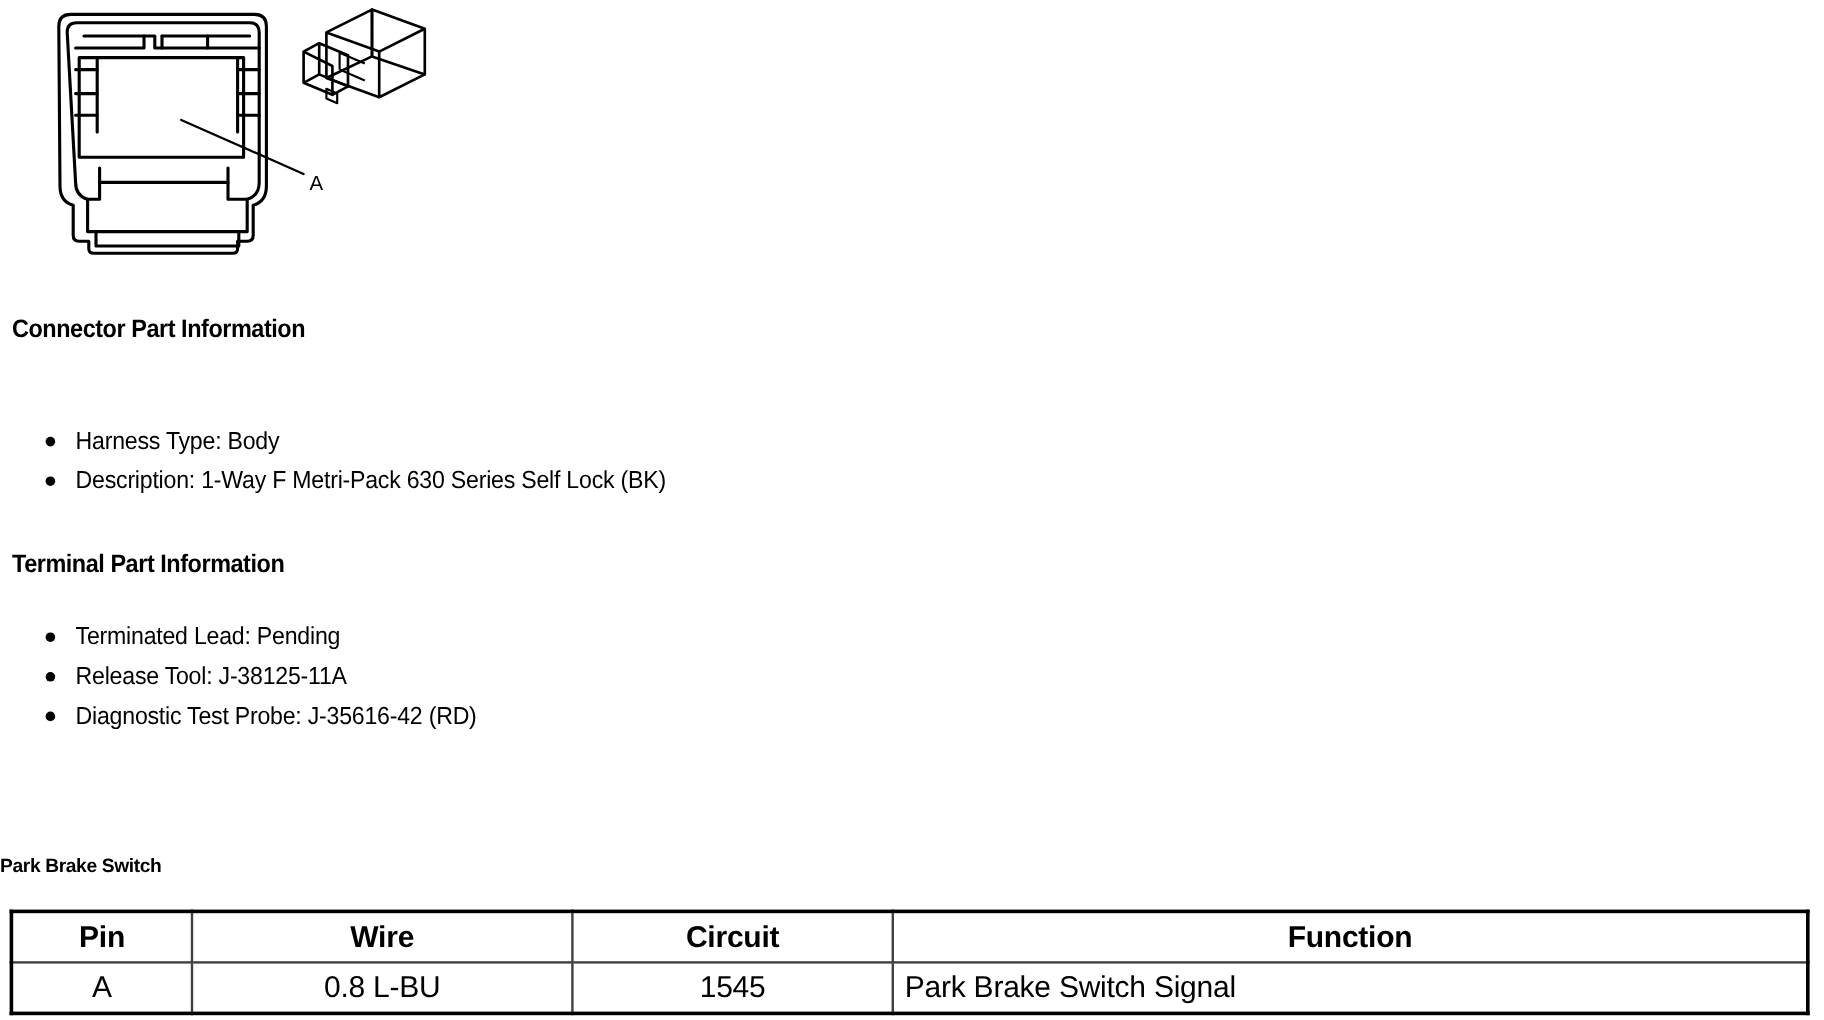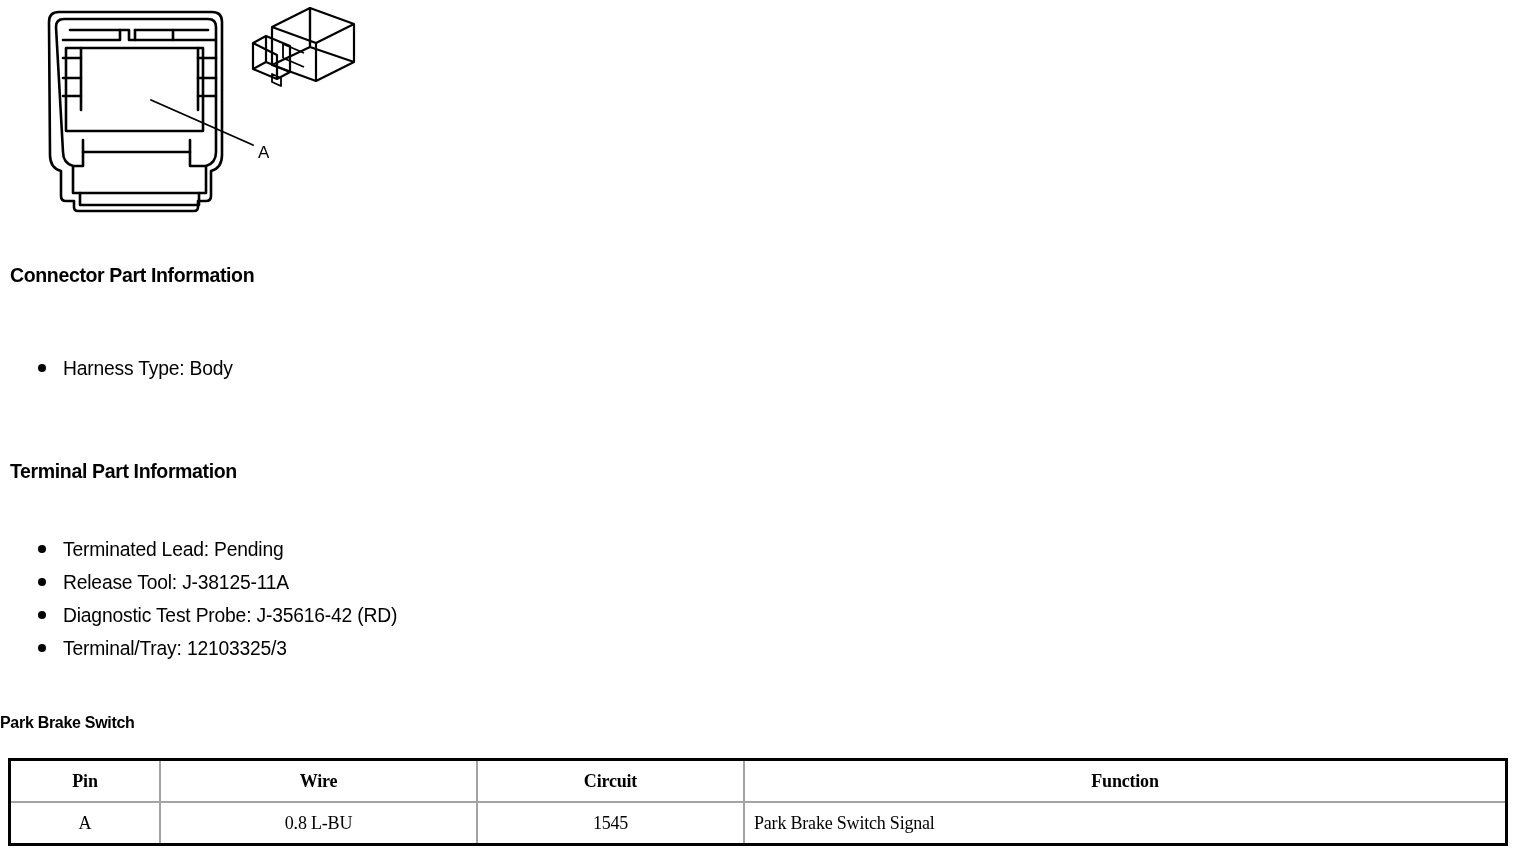--- a/index.html
+++ b/index.html
@@ -41,21 +41,21 @@
 
   
   .bullet-list {
     position: absolute;
     left: 0;
     margin: 0;
     padding: 0;
     list-style: none;
   }
   #connector-part-list { top: 308px; margin-top: 43px; }
-  #terminal-part-list  { top: 532px; }
+  #terminal-part-list  { top: 514px; }
 
   .bullet-list li {
     position: relative;
     height: 33px;
     line-height: 33px;
     padding-left: 63px;
     font-size: 20.5px;
     letter-spacing: -0.2px;
     white-space: nowrap;
   }
@@ -89,27 +89,26 @@
 
   #pinout-table {
     position: absolute;
     left: 8px;
     top: 758px;
     width: 1500px;
     border-collapse: collapse;
     table-layout: fixed;
   }
   #pinout-table td, #pinout-table th {
-    border: 2px solid #a3a3a3;
+    border: 2px solid #404040;
     height: 40px;
-    font-size: 18px;
+    font-size: 25px;
     font-weight: normal;
     padding: 0 6px;
     letter-spacing: -0.2px;
-    font-family: Liberation Serif, serif;
   }
   #pinout-table thead th {
     font-weight: bold;
     text-align: center;
   }
   #pinout-table tbody td {
     text-align: center;
   }
   #pinout-table .col-pin      { width: 136px; }
   #pinout-table .col-wire     { width: 303px; }
@@ -188,40 +187,40 @@
   </g>
 </svg>
 
 <div class="section-heading" id="connector-part-heading">Connector Part Information</div>
 
 <ul class="bullet-list" id="connector-part-list">
   <li>
     <span class="bullet-dot"></span>
     <span class="bullet-text">Harness Type: Body</span>
   </li>
+  <li>
+    <span class="bullet-dot"></span>
+    <span class="bullet-text">Description: 1-Way F Metri-Pack 630 Series Self Lock (BK)</span>
+  </li>
 </ul>
 
 <div class="section-heading" id="terminal-part-heading">Terminal Part Information</div>
 
 <ul class="bullet-list" id="terminal-part-list">
   <li>
     <span class="bullet-dot"></span>
     <span class="bullet-text">Terminated Lead: Pending</span>
   </li>
   <li>
     <span class="bullet-dot"></span>
     <span class="bullet-text">Release Tool: J-38125-11A</span>
   </li>
   <li>
     <span class="bullet-dot"></span>
     <span class="bullet-text">Diagnostic Test Probe: J-35616-42 (RD)</span>
-  </li>
-  <li>
-    <span class="bullet-dot"></span>
-    <span class="bullet-text">Terminal/Tray: 12103325/3</span>
   </li>
 </ul>
 
 <div id="pinout-title">Park Brake Switch</div>
 
 <table id="pinout-table">
   <thead>
     <tr>
       <th class="col-pin">Pin</th>
       <th class="col-wire">Wire</th>

